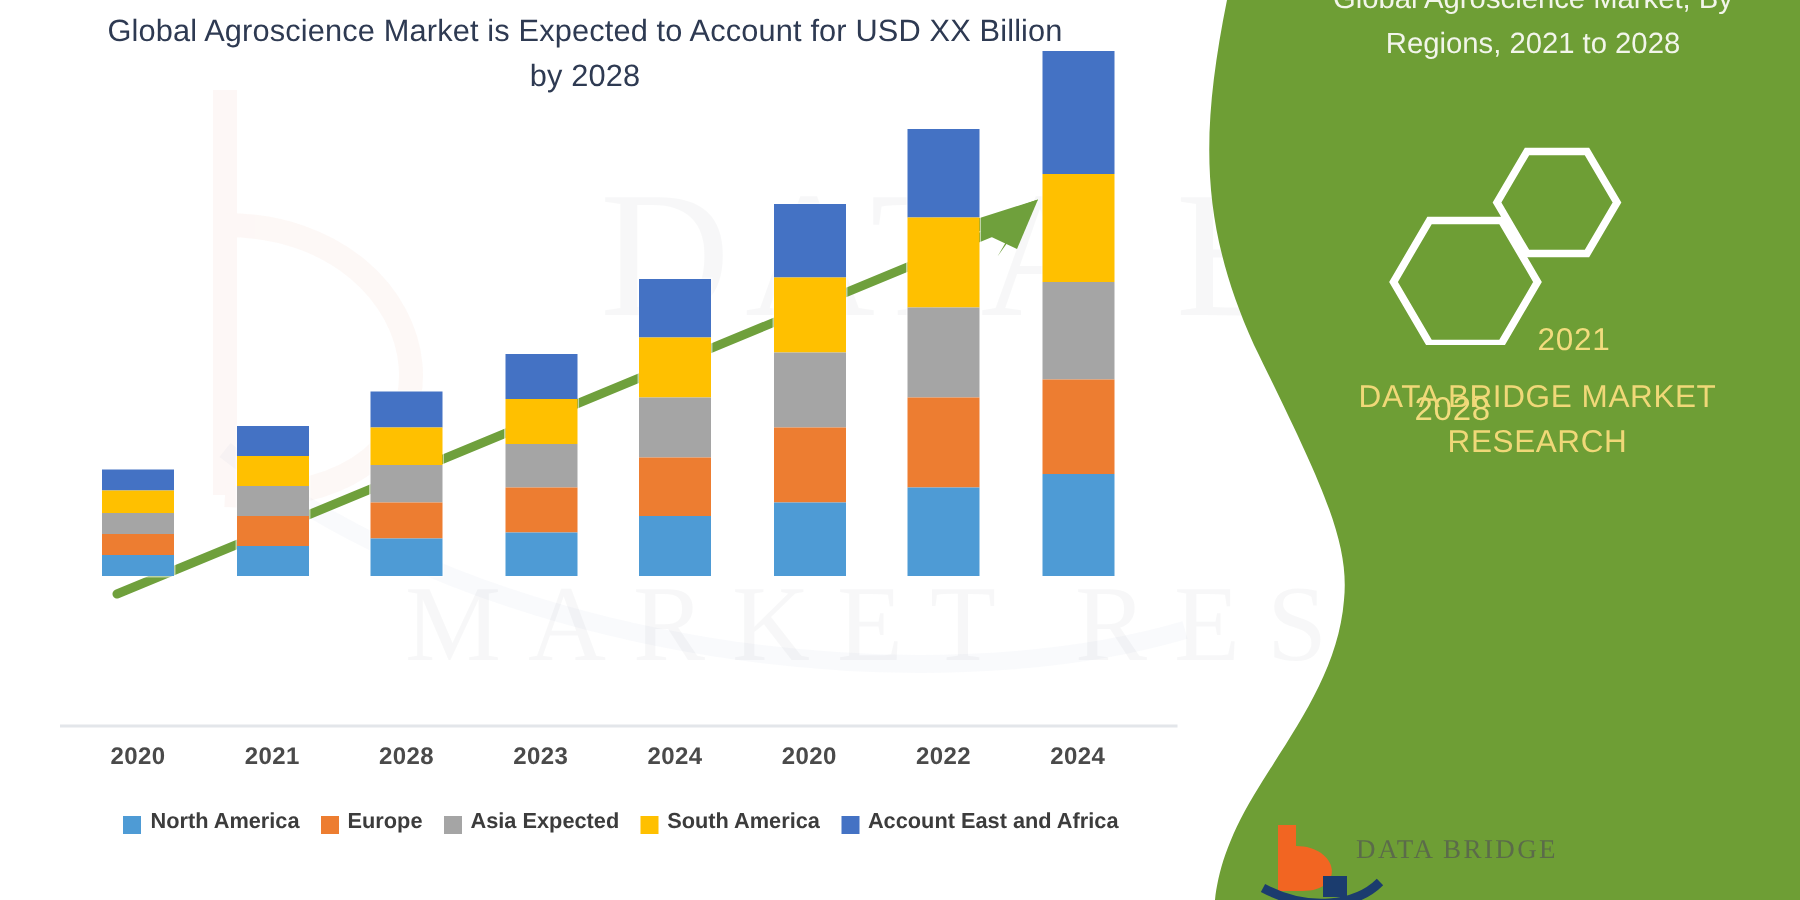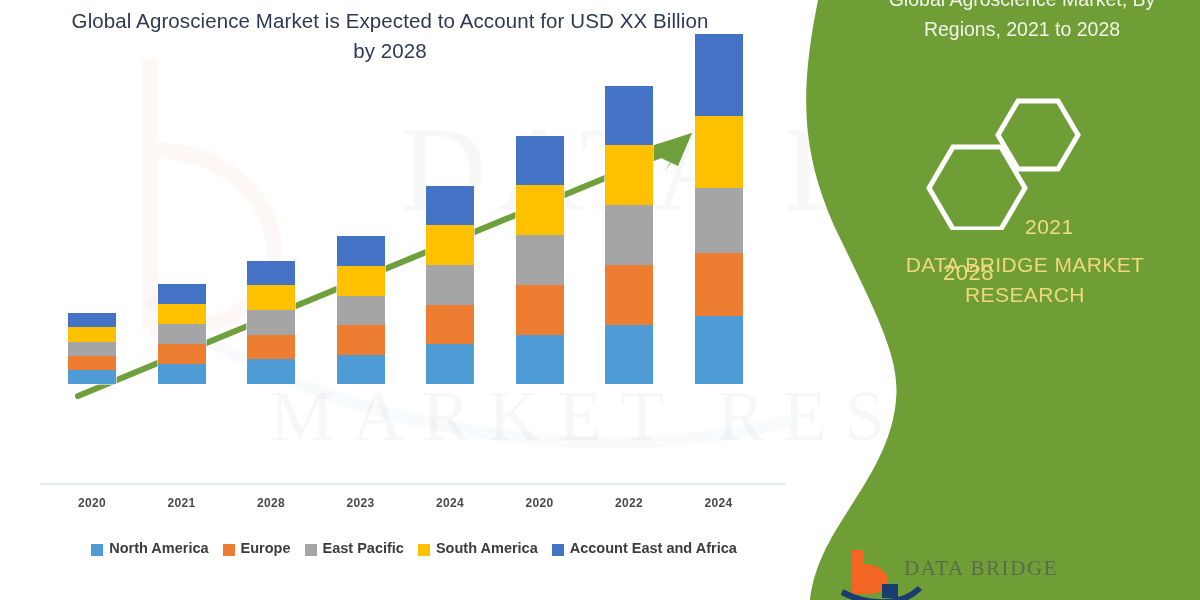--- a/index.html
+++ b/index.html
@@ -26,37 +26,37 @@
   .hex-label{position:absolute;color:#f2dc7e;font-size:22px;letter-spacing:.5px;}
   .hex-label.big{left:28px;top:165px;}
   .hex-label.small{left:110px;top:120px;font-size:21px;}
 
   
   .chart-area{position:absolute;left:0;top:0;width:800px;height:501px;}
   .axis-line{position:absolute;left:40px;top:483px;width:745px;height:2px;background:#e3e6ea;}
   .bar{position:absolute;width:48px;bottom:117px;display:flex;flex-direction:column-reverse;
        box-shadow:0 0 0 1px rgba(255,255,255,.55);}
   .seg{width:100%;}
-  .xlab{position:absolute;top:496px;width:80px;text-align:center;font-size:12px;
+  .xlab{position:absolute;top:496px;width:80px;text-align:center;font-size:16px;
         color:#4a4a4a;font-weight:bold;letter-spacing:.3px;}
 
   
   .arrow-svg{position:absolute;left:0;top:0;width:800px;height:600px;pointer-events:none;}
 
   
   .legend{position:absolute;left:44px;top:540px;width:740px;display:flex;
           align-items:center;justify-content:center;gap:14px;}
   .lg-item{display:flex;align-items:flex-end;gap:6px;}
   .lg-sw{width:12px;height:12px;display:block;}
   .lg-tx{font-size:14.5px;color:#3c3c3c;font-weight:bold;white-space:nowrap;}
 
   
   .logo-wrap{position:absolute;left:838px;top:548px;width:230px;height:52px;}
   .logo-text{position:absolute;left:66px;top:8px;font-family:"Liberation Serif",serif;
-     font-size:21px;color:#5b6b4a;letter-spacing:1.6px;}
+     font-size:18px;color:#5b6b4a;letter-spacing:1.6px;}
 </style>
 </head>
 <body>
 
 <div id="stage">
 
   <svg class="wm-svg" viewBox="0 0 1200 600">
     <g opacity="0.055" fill="#7a7f88" font-family="Liberation Serif, serif">
       <text x="400" y="210" font-size="120" letter-spacing="10">DATA BRI</text>
       <text x="270" y="440" font-size="72" letter-spacing="18">MARKET RES</text>
@@ -161,21 +161,21 @@
         <div class="lg-item">
           <span class="lg-sw" style="background: rgb(78, 155, 213);"></span>
           <span class="lg-tx">North America</span>
         </div>
         <div class="lg-item">
           <span class="lg-sw" style="background: rgb(237, 125, 49);"></span>
           <span class="lg-tx">Europe</span>
         </div>
         <div class="lg-item">
           <span class="lg-sw" style="background: rgb(165, 165, 165);"></span>
-          <span class="lg-tx">East Pacific</span>
+          <span class="lg-tx">Asia Expected</span>
         </div>
         <div class="lg-item">
           <span class="lg-sw" style="background: rgb(255, 192, 0);"></span>
           <span class="lg-tx">South America</span>
         </div>
         <div class="lg-item">
           <span class="lg-sw" style="background: rgb(68, 114, 196);"></span>
           <span class="lg-tx">Account East and Africa</span>
         </div>
       </div>

